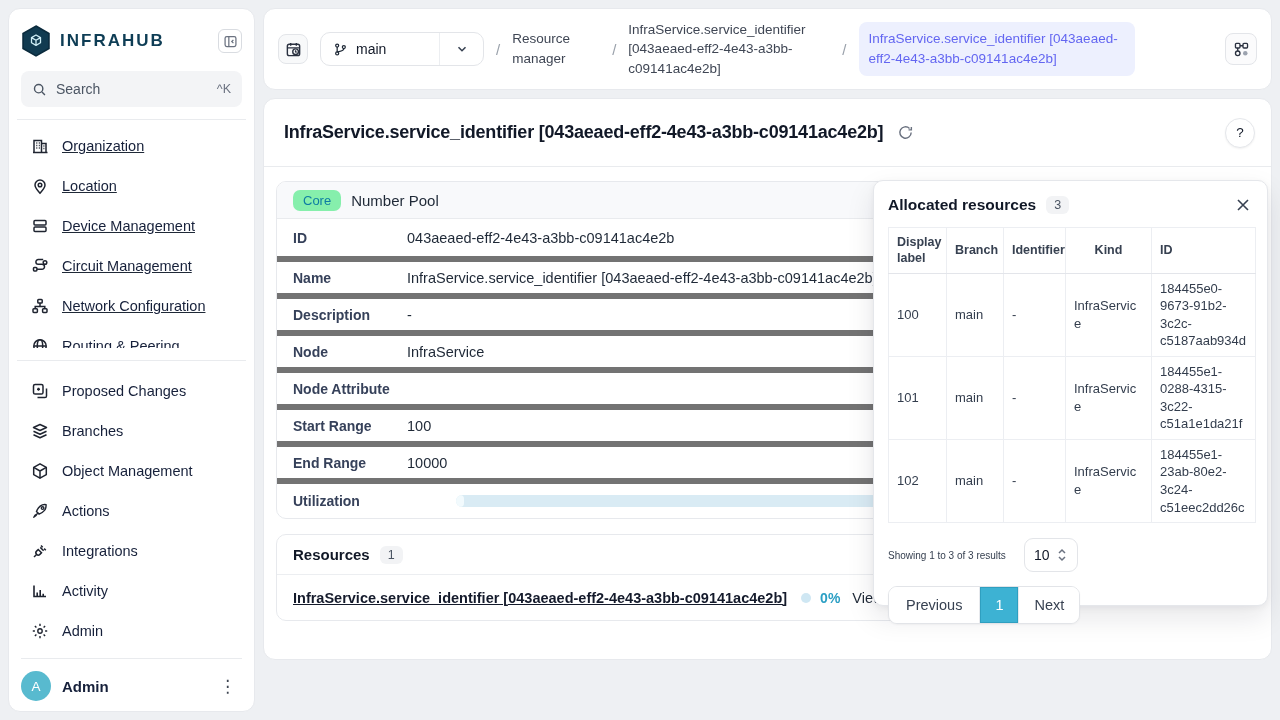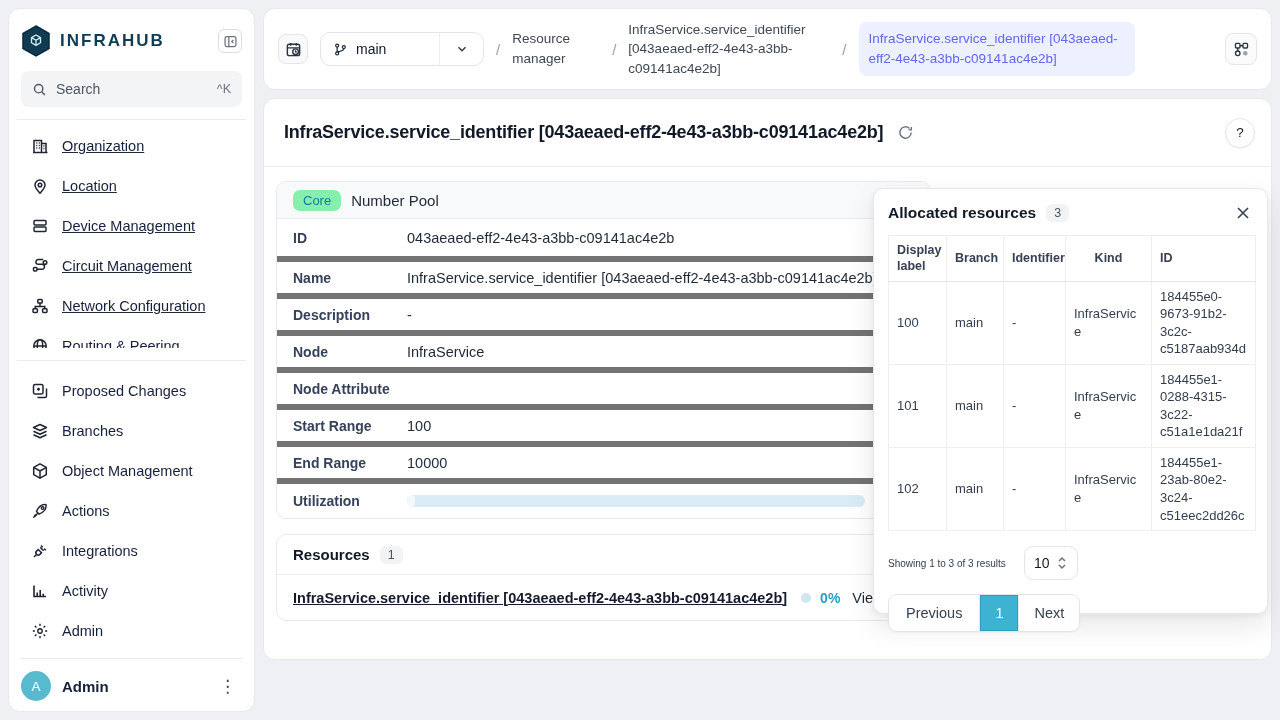--- a/index.html
+++ b/index.html
@@ -66,37 +66,37 @@
 
   .pool-card { width:655px; border:1px solid #e7e9ed; border-radius:10px; overflow:hidden; }
   .pool-head { background:#f8f9fb; border-bottom:1px solid #e9ebee; height:37px;
     display:flex; align-items:center; gap:10px; padding:0 16px; }
   .core-badge { background:#86efac; color:#0e7ca3; font-size:13px; padding:3px 10px; border-radius:7px; }
   .pool-title { font-weight:400; font-size:15px; color:#1f2937; }
   .field-row { display:flex; align-items:center; min-height:37px; padding:0 16px; }
   .field-row + .field-row { border-top:6px solid #737373; }
   .f-label { width:114px; flex:none; font-weight:600; color:#36415a; font-size:14px; }
   .f-value { flex:1; color:#1f2937; font-size:14.5px; white-space:nowrap; overflow:hidden; }
-  .util-row { min-height:40px; }
+  .util-row { min-height:40px;justify-content:space-between; }
   .util-bar { width:458px; height:12px; border-radius:999px; background:#d9ebf4; position:relative; overflow:hidden; }
   .util-fill { position:absolute; left:0; top:0; bottom:0; width:8px; background:#f2fafd; border-radius:999px; }
 
   .res-card { width:655px; border:1px solid #e7e9ed; border-radius:10px; margin-top:15px; overflow:hidden; }
   .res-head { height:40px; display:flex; align-items:center; gap:10px; padding:0 16px; border-bottom:1px solid #eceef1; }
   .res-title { font-weight:700; font-size:15px; color:#111827; }
   .count-badge { background:#f2f3f5; color:#4b5563; font-size:12.5px; padding:2px 8px; border-radius:6px; }
   .res-row { display:flex; align-items:center; gap:9px; padding:14px 16px; }
   .res-link { color:#141a2b; text-decoration:underline; font-weight:600; font-size:14.5px; cursor:pointer; }
   .pct-dot { width:10px; height:10px; border-radius:50%; background:#cfe7f3; margin-left:5px; }
   .pct { color:#2b9fc4; font-weight:600; font-size:14px; }
   .view-lbl { color:#1f2937; font-size:14.5px; margin-left:3px; cursor:pointer; }
   .eye { color:#1f2937; display:flex; cursor:pointer; }
 
   
-  .panel { position:absolute; left:873px; top:188px; width:395px; height:426px;
+  .panel { position:absolute; left:873px; top:180px; width:395px; height:426px;
     background:#fff; border:1px solid #e5e7eb; border-radius:10px;
     box-shadow:0 12px 28px rgba(16,24,40,.10), 0 2px 6px rgba(16,24,40,.05);
     padding:14px; }
   .panel-head { display:flex; align-items:center; gap:10px; }
   .panel-title { font-size:15.5px; font-weight:700; color:#111827; }
   .panel-close { margin-left:auto; color:#374151; display:flex; cursor:pointer; padding:2px; }
   table.alloc { border-collapse:collapse; margin-top:12px; width:367px; table-layout:fixed; }
   .alloc th, .alloc td { border:1px solid #eceef2; padding:6px 8px; text-align:left; vertical-align:middle; }
   .alloc thead th { font-size:12.5px; font-weight:700; color:#374151; line-height:1.3; border-bottom:1px solid #e3e5ea; }
   .alloc td { font-size:13px; color:#333d4d; line-height:1.35; overflow-wrap:anywhere; }

